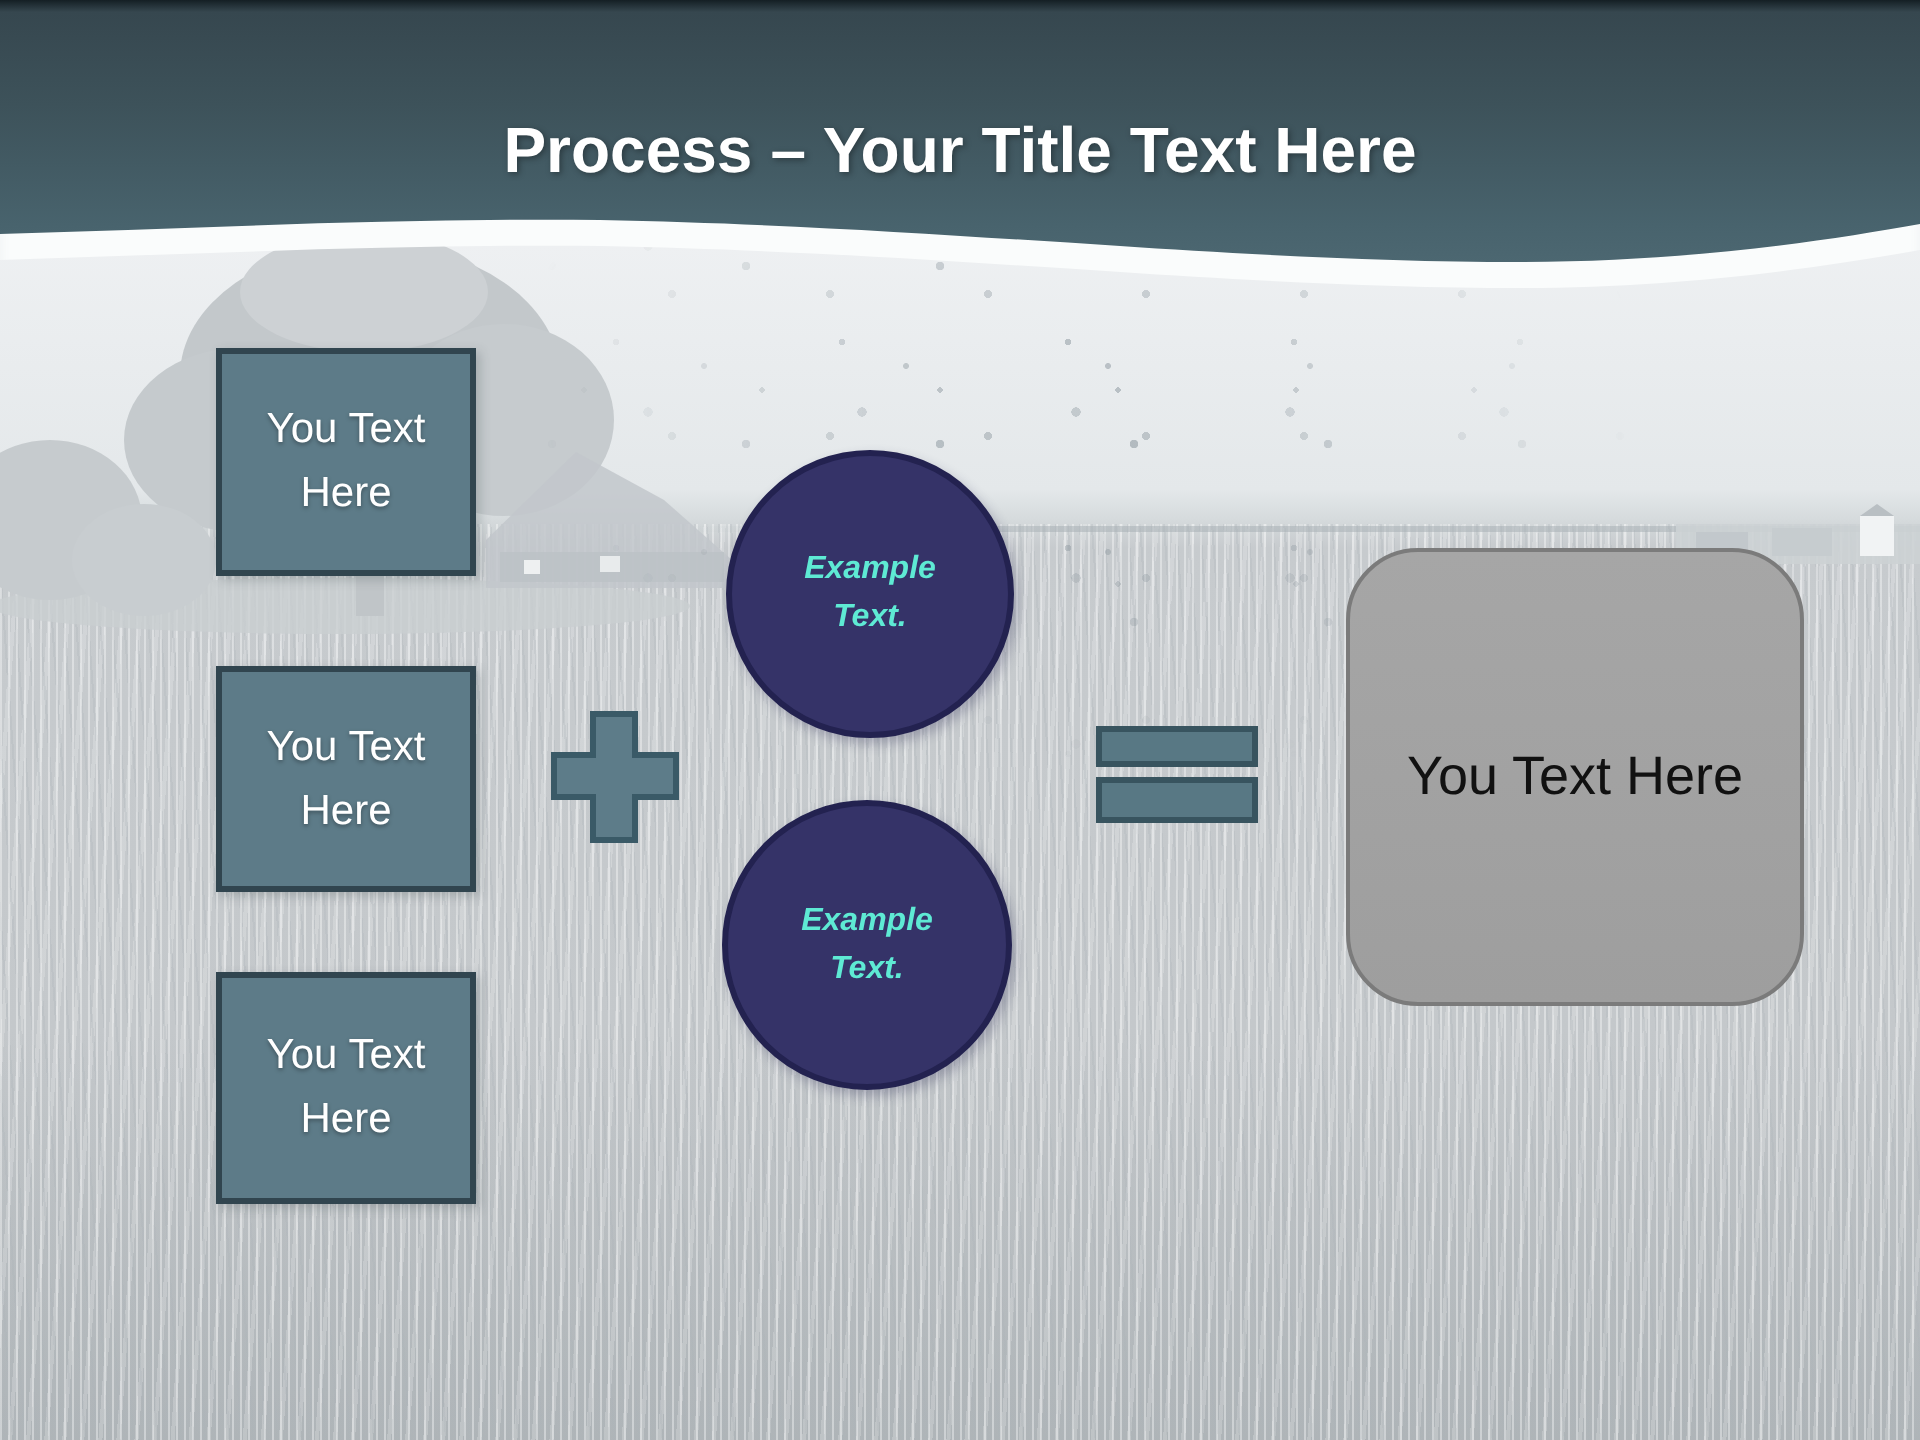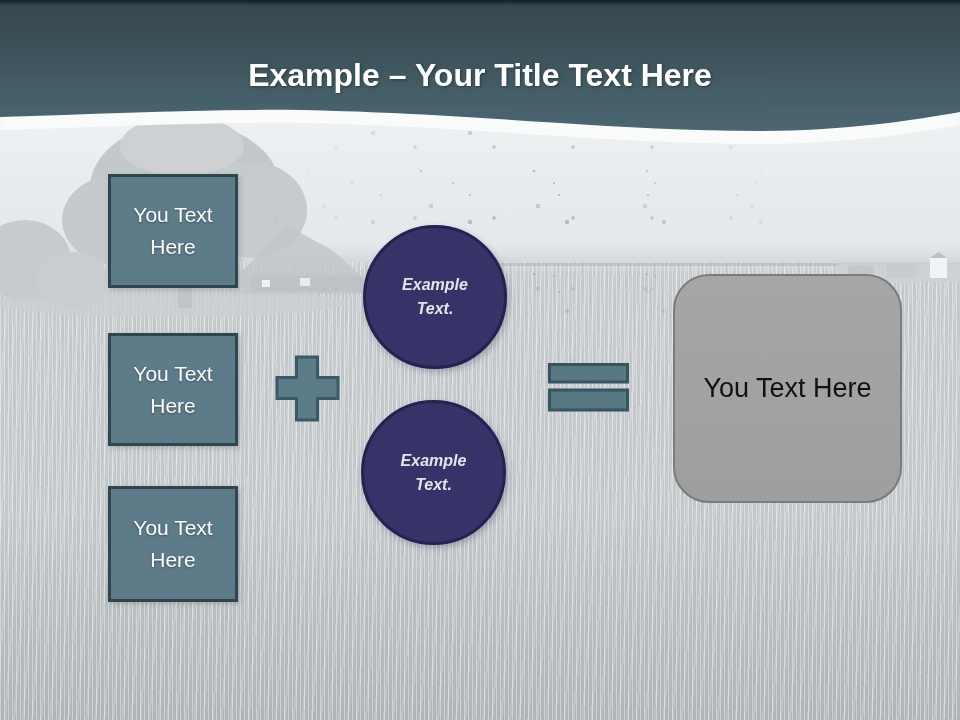--- a/index.html
+++ b/index.html
@@ -76,21 +76,21 @@
   .step-box.b3 { top:486px; height:116px; }
 
   .op { position:absolute; z-index:6; }
   .op.plus { left:270px; top:350px; }
   .op.equals { left:545px; top:360px; }
 
   .circle {
     position:absolute; z-index:6; border-radius:50%;
     background:#353368; border:3px solid #232250;
     display:flex; align-items:center; justify-content:center; text-align:center;
-    color:#e5e5e5; font-size:16px; font-weight:bold; font-style:italic; line-height:24px;
+    color:#5eead4; font-size:16px; font-weight:bold; font-style:italic; line-height:24px;
     box-shadow:2px 3px 6px rgba(50,50,90,.30);
   }
   .circle.c1 { left:363px; top:225px; width:144px; height:144px; }
   .circle.c2 { left:361px; top:400px; width:145px; height:145px; }
   .circle .lbl { width:92px; }
 
   .result-box {
     position:absolute; left:673px; top:274px; width:229px; height:229px; z-index:6;
     background:linear-gradient(180deg,#a6a6a6,#9e9e9e); border:2px solid #7b7b7b; border-radius:36px;
     display:flex; align-items:center; justify-content:center; text-align:center;
@@ -126,21 +126,21 @@
     <rect x="48" y="18" width="30" height="14" fill="#c6cccf"></rect>
     <rect x="92" y="12" width="17" height="20" fill="#f1f3f4"></rect>
     <polygon points="92,12 100.5,6 109,12" fill="#b9bfc3"></polygon>
   </svg>
 
   <div class="spray"></div>
 
   <div class="header-glow"></div>
   <div class="header-band"></div>
   <div class="slide-title">
-    <span class="kw">Example</span><span class="rest">– Your Title Text Here</span>
+    <span class="kw">Process</span><span class="rest">– Your Title Text Here</span>
   </div>
 
   <div class="step-box b1">
     <span>You Text Here</span>
   </div>
   <div class="step-box b2">
     <span>You Text Here</span>
   </div>
   <div class="step-box b3">
     <span>You Text Here</span>

